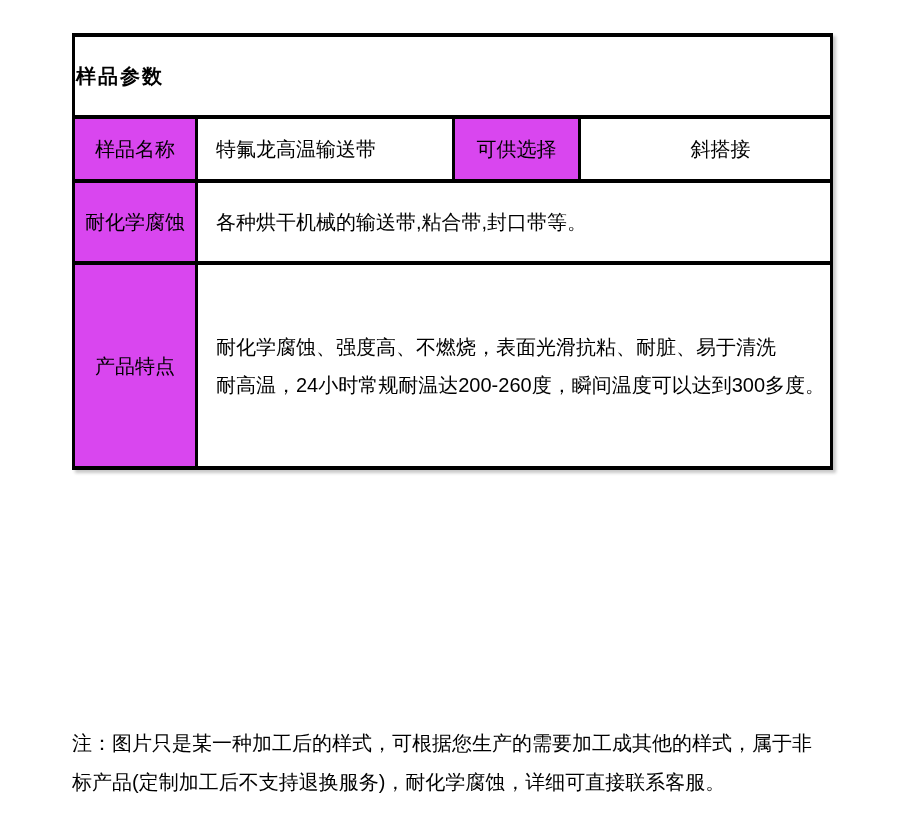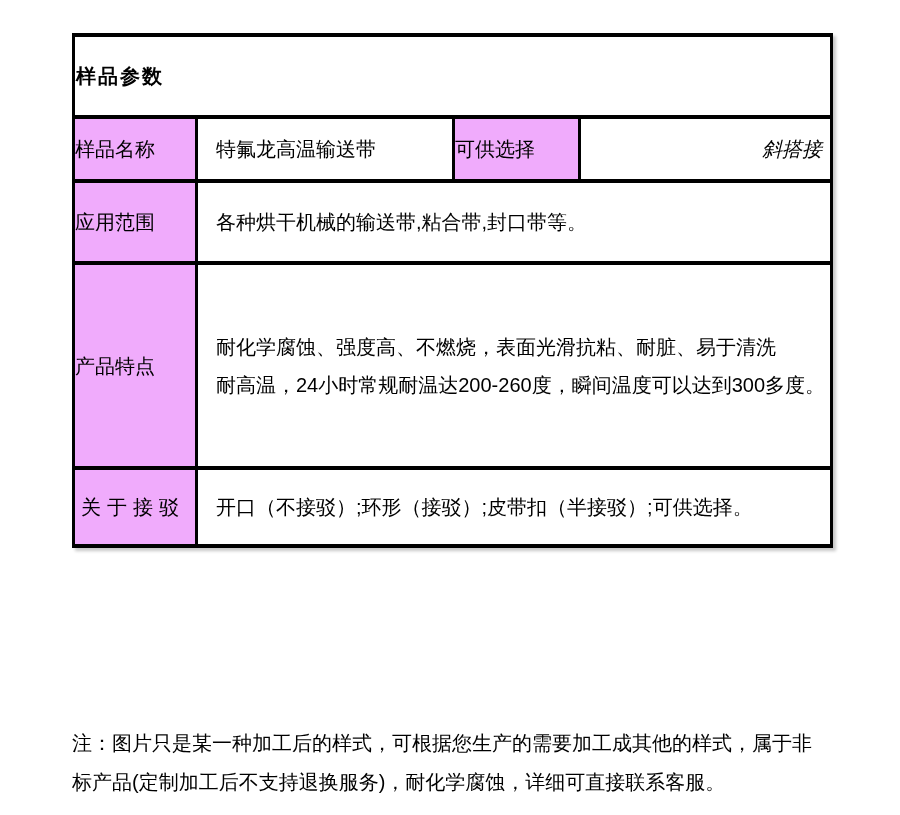--- a/index.html
+++ b/index.html
@@ -35,26 +35,27 @@
     overflow: hidden;
   }
   td.title-cell {
     height: 76px;
     text-align: left;
     font-size: 38px;
     font-weight: bold;
     letter-spacing: 2px;
   }
   td.lbl {
-    background: #f0abfc;
+    background: #d946ef;
+    text-align: center;
     padding: 0;
   }
   td.lbl.spaced { letter-spacing: 6px; text-indent: 6px; }
   td.val  { padding: 0 24px 0 18px; text-align: left; }
-  td.val2 { padding: 0 8px 0 38px; text-align: right; font-style: italic; }
+  td.val2 { padding: 0 8px 0 38px; text-align: center; }
   tr.h1 td { height: 60px; }
   tr.h2 td { height: 59px; }
   tr.h3 td { height: 79px; }
   tr.h4 td { height: 78px; }
   tr.h5 td { height: 201px; }
   tr.h6 td { height: 74px; }
   .feature-line { white-space: nowrap; line-height: 38px; }
   .note {
     position: absolute;
     left: 72px;
@@ -80,33 +81,29 @@
       <tr>
         <td colspan="4" class="title-cell">样品参数</td>
       </tr>
       <tr class="h1">
         <td class="lbl">样品名称</td>
         <td class="val">特氟龙高温输送带</td>
         <td class="lbl">可供选择</td>
         <td class="val2">斜搭接</td>
       </tr>
       <tr class="h4">
-        <td class="lbl">应用范围</td>
+        <td class="lbl">耐化学腐蚀</td>
         <td class="val" colspan="3">各种烘干机械的输送带,粘合带,封口带等。</td>
       </tr>
       <tr class="h5">
         <td class="lbl">产品特点</td>
         <td class="val" colspan="3">
           <div class="feature-line">耐化学腐蚀、强度高、不燃烧，表面光滑抗粘、耐脏、易于清洗</div>
           <div class="feature-line">耐高温，24小时常规耐温达200-260度，瞬间温度可以达到300多度。</div>
         </td>
-      </tr>
-      <tr class="h6">
-        <td class="lbl spaced">关于接驳</td>
-        <td class="val" colspan="3">开口（不接驳）;环形（接驳）;皮带扣（半接驳）;可供选择。</td>
       </tr>
     </tbody>
   </table>
 </div>
 
 <div class="note">
   <div class="note-line">注：图片只是某一种加工后的样式，可根据您生产的需要加工成其他的样式，属于非</div>
   <div class="note-line">标产品(定制加工后不支持退换服务)，耐化学腐蚀，详细可直接联系客服。</div>
 </div>
 

